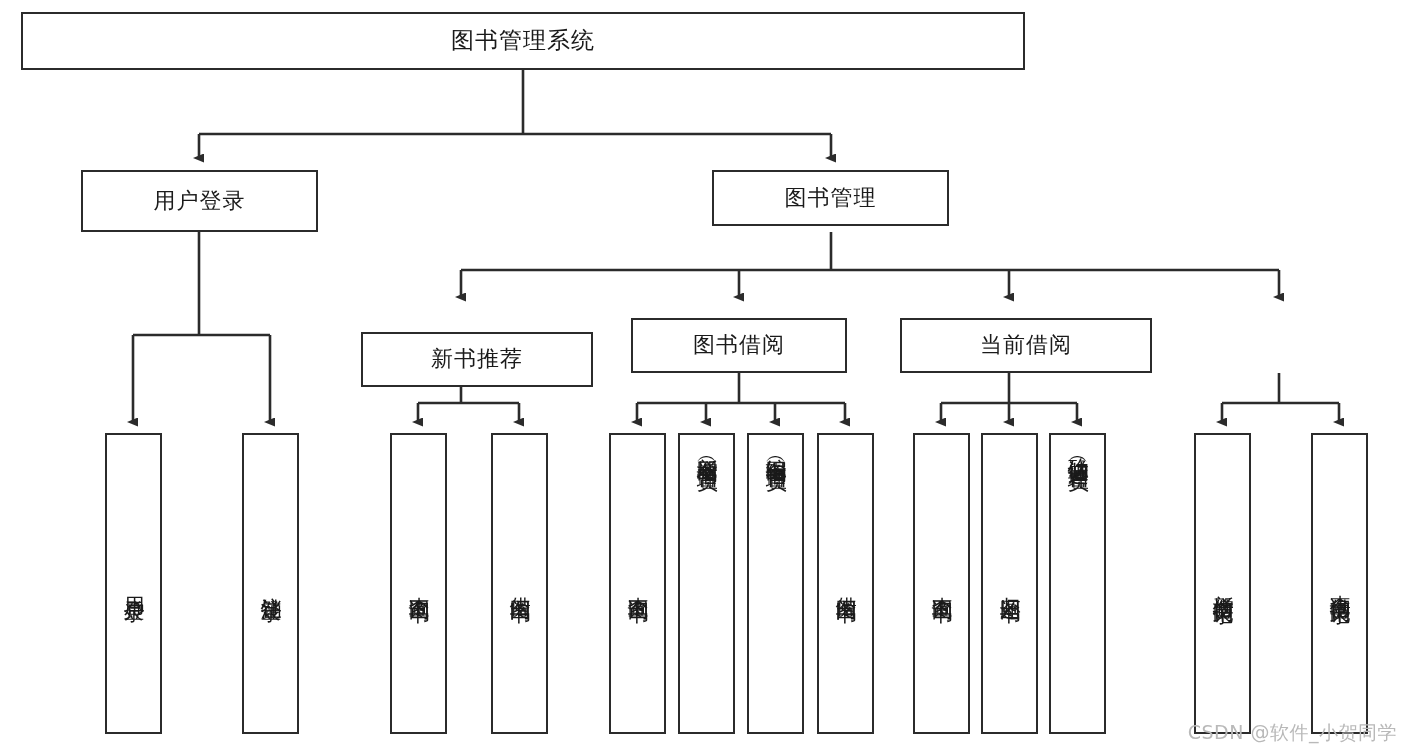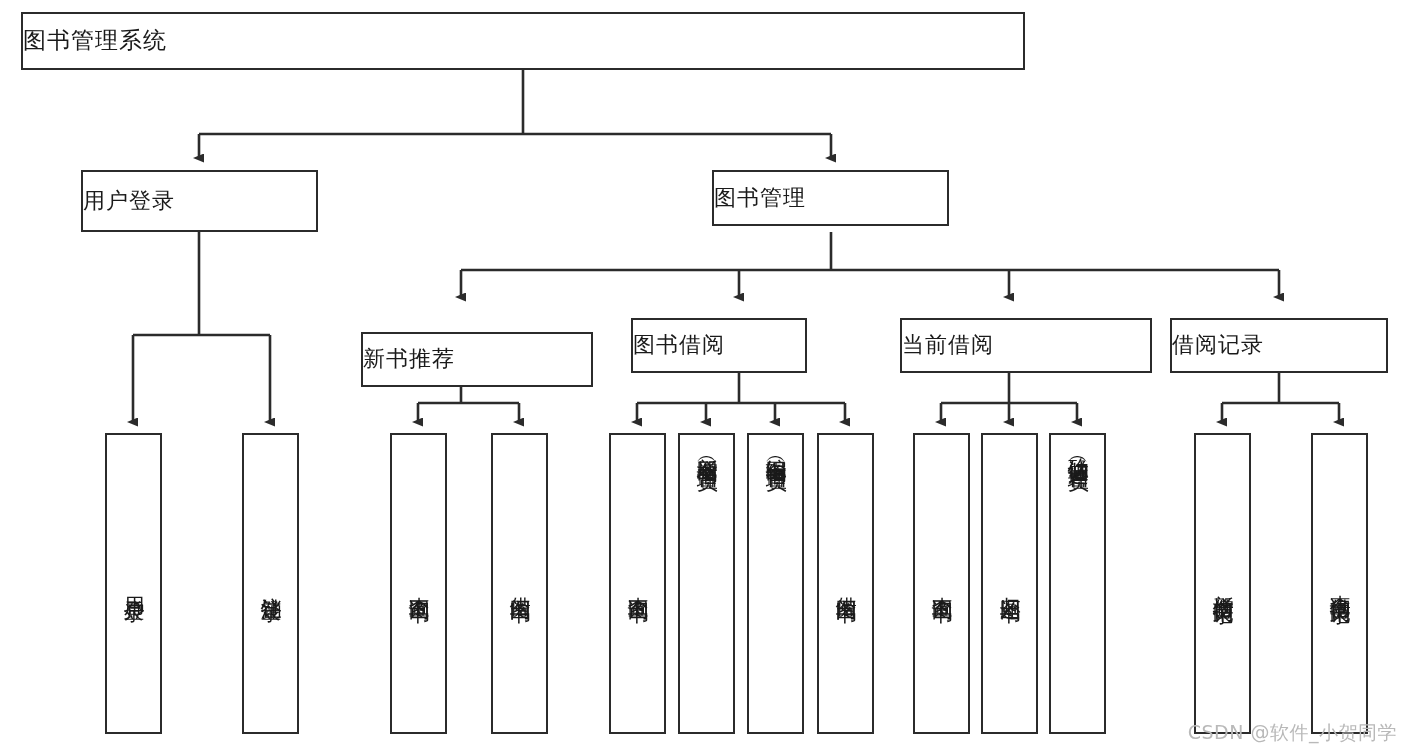--- a/index.html
+++ b/index.html
@@ -17,20 +17,21 @@
     background: #ffffff;
     overflow: hidden;
   }
   .node {
     position: absolute;
     box-sizing: border-box;
     border: 2.5px solid #2b2b2b;
     background: #ffffff;
     display: flex;
     align-items: center;
+    justify-content: center;
     color: #1a1a1a;
   }
   .node.horiz {
     font-size: 22px;
     line-height: 1.2;
     letter-spacing: 1px;
   }
   .node.root {
     font-size: 23px;
   }
@@ -138,29 +139,26 @@
   <div class="node horiz" style="left:81px; top:170px; width:237px; height:62px;">
     <span>用户登录</span>
   </div>
   <div class="node horiz" style="left:712px; top:170px; width:237px; height:56px;">
     <span>图书管理</span>
   </div>
 
   <div class="node horiz" style="left:361px; top:332px; width:232px; height:55px;">
     <span>新书推荐</span>
   </div>
-  <div class="node horiz" style="left:631px; top:318px; width:176px; height:55px;">
+  <div class="node horiz" style="left:631px; top:318px; width:216px; height:55px;">
     <span>图书借阅</span>
   </div>
   <div class="node horiz" style="left:900px; top:318px; width:252px; height:55px;">
     <span>当前借阅</span>
   </div>
-  <div class="node horiz" style="left:1170px; top:318px; width:218px; height:55px;">
-    <span>借阅记录</span>
-  </div>
 
   <div class="leaf centered" style="left:105px; top:433px; width:57px; height:301px;">
     <span class="vtext">用户登录</span>
   </div>
   <div class="leaf centered" style="left:242px; top:433px; width:57px; height:301px;">
     <span class="vtext">注销登录</span>
   </div>
 
   <div class="leaf centered" style="left:390px; top:433px; width:57px; height:301px;">
     <span class="vtext">查询图书</span>

